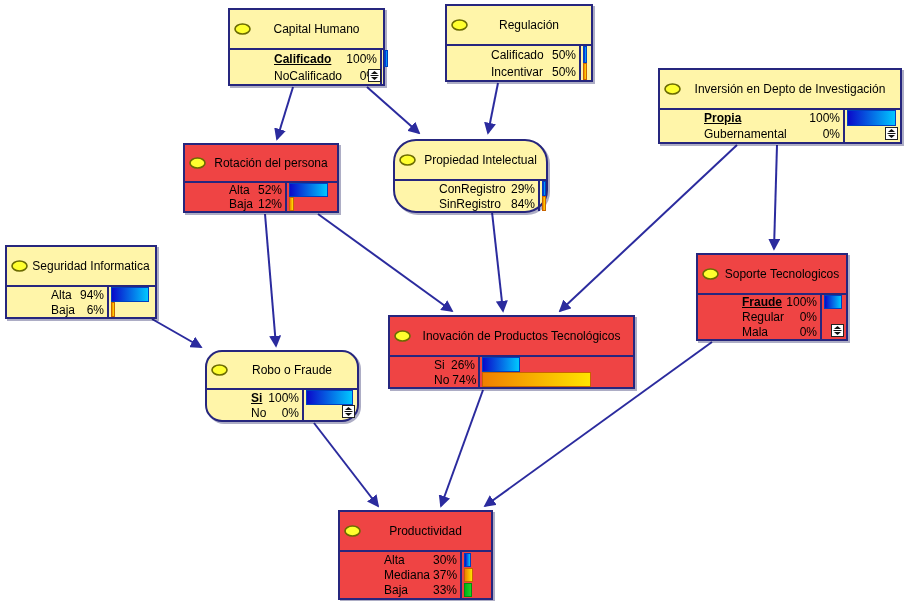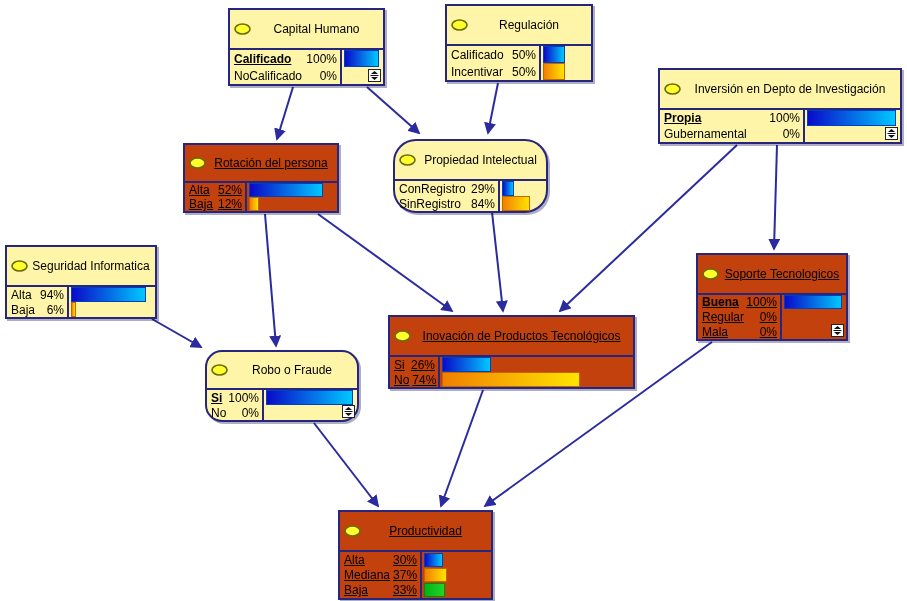--- a/index.html
+++ b/index.html
@@ -7,28 +7,28 @@
     position:relative;width:907px;height:601px;background:#ffffff;overflow:hidden;
     font-family:"Liberation Sans",sans-serif;font-size:12px;color:#000;
   }
   #edges{position:absolute;left:0;top:0;width:907px;height:601px;z-index:1;}
   .node{
     position:absolute;z-index:2;box-sizing:border-box;
     border:2px solid #26267e;box-shadow:2px 2px 0 rgba(20,20,90,.35);
     display:flex;flex-direction:column;
   }
   .node.yellow{background:#fff5a9;}
-  .node.blue{background:#c2410c;text-decoration:underline;}
+  .node.blue{background:#ef4444;}
   .title-bar{
     box-sizing:border-box;height:40px;min-height:26px;
     border-bottom:2px solid #26267e;
     display:flex;align-items:center;padding:0 4px;gap:3px;
   }
   .title-text{flex:1;text-align:center;white-space:nowrap;overflow:hidden;}
-  .node-body{flex:1;display:grid;}
+  .node-body{flex:1;display:grid;padding-left:40px;}
   .cell-label{
     display:flex;align-items:center;justify-content:space-between;
     padding:0 3px 0 4px;border-right:2px solid #26267e;
     white-space:nowrap;overflow:hidden;box-sizing:border-box;gap:3px;
   }
   .cell-bar{display:flex;align-items:center;padding:0 4px 0 2px;box-sizing:border-box;min-width:0;}
   .bar{box-sizing:border-box;border:1px solid transparent;}
   .bar.bblue{background:linear-gradient(90deg,#0a0aca,#00c8ff);border-color:#0040c0;}
   .bar.borange{background:linear-gradient(90deg,#f08000,#ffe400);border-color:#c86400;}
   .bar.bgreen{background:linear-gradient(90deg,#00b418,#22d428);border-color:#009010;}
@@ -234,21 +234,21 @@
         <div class="title-bar">
           <span class="ellipse-icon">
             <svg width="17" height="12" viewBox="0 0 17 12">
               <ellipse cx="8.5" cy="6" rx="7.5" ry="5" fill="#FFFF2E" stroke="#6b6b00" stroke-width="1.6"></ellipse>
             </svg>
           </span>
           <span class="title-text">Soporte Tecnologicos</span>
         </div>
         <div class="node-body" style="grid-template-columns: 84px 1fr; grid-template-rows: repeat(3, 1fr); grid-auto-flow: row;">
           <div class="cell-label">
-            <span class="emph">Buena</span>
+            <span class="emph">Fraude</span>
             <span>100%</span>
           </div>
           <div class="cell-bar">
             <div class="bar bblue" style="height: 14px; width: 100%; min-width: 4px;"></div>
           </div>
           <div class="cell-label">
             <span>Regular</span>
             <span>0%</span>
           </div>
           <div class="cell-bar"></div>

